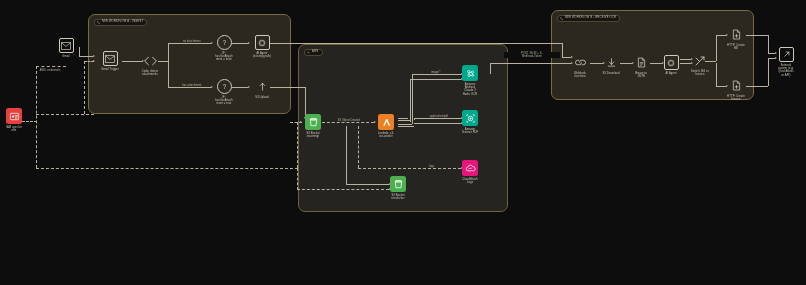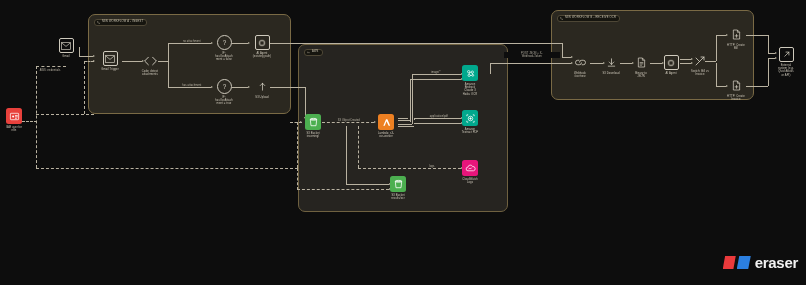--- a/index.html
+++ b/index.html
@@ -465,21 +465,14 @@
       <svg viewBox="0 0 24 24" width="10" height="10">
           <path d="M9 15L19 5M12 5h7v7" fill="none" stroke="#d9d4c7" stroke-width="1.7" stroke-linecap="round"></path>
         </svg>
     </div>
     <div class="nlabel">External
 system (e.g.
 QuickBooks
 or API)</div>
   </div>
 
-  <div id="logo">
-    <span class="mark">
-      <i class="red"></i>
-      <i class="blue"></i>
-    </span>
-    <span class="word">eraser</span>
-  </div>
 
 </div>
 
 </body></html>

